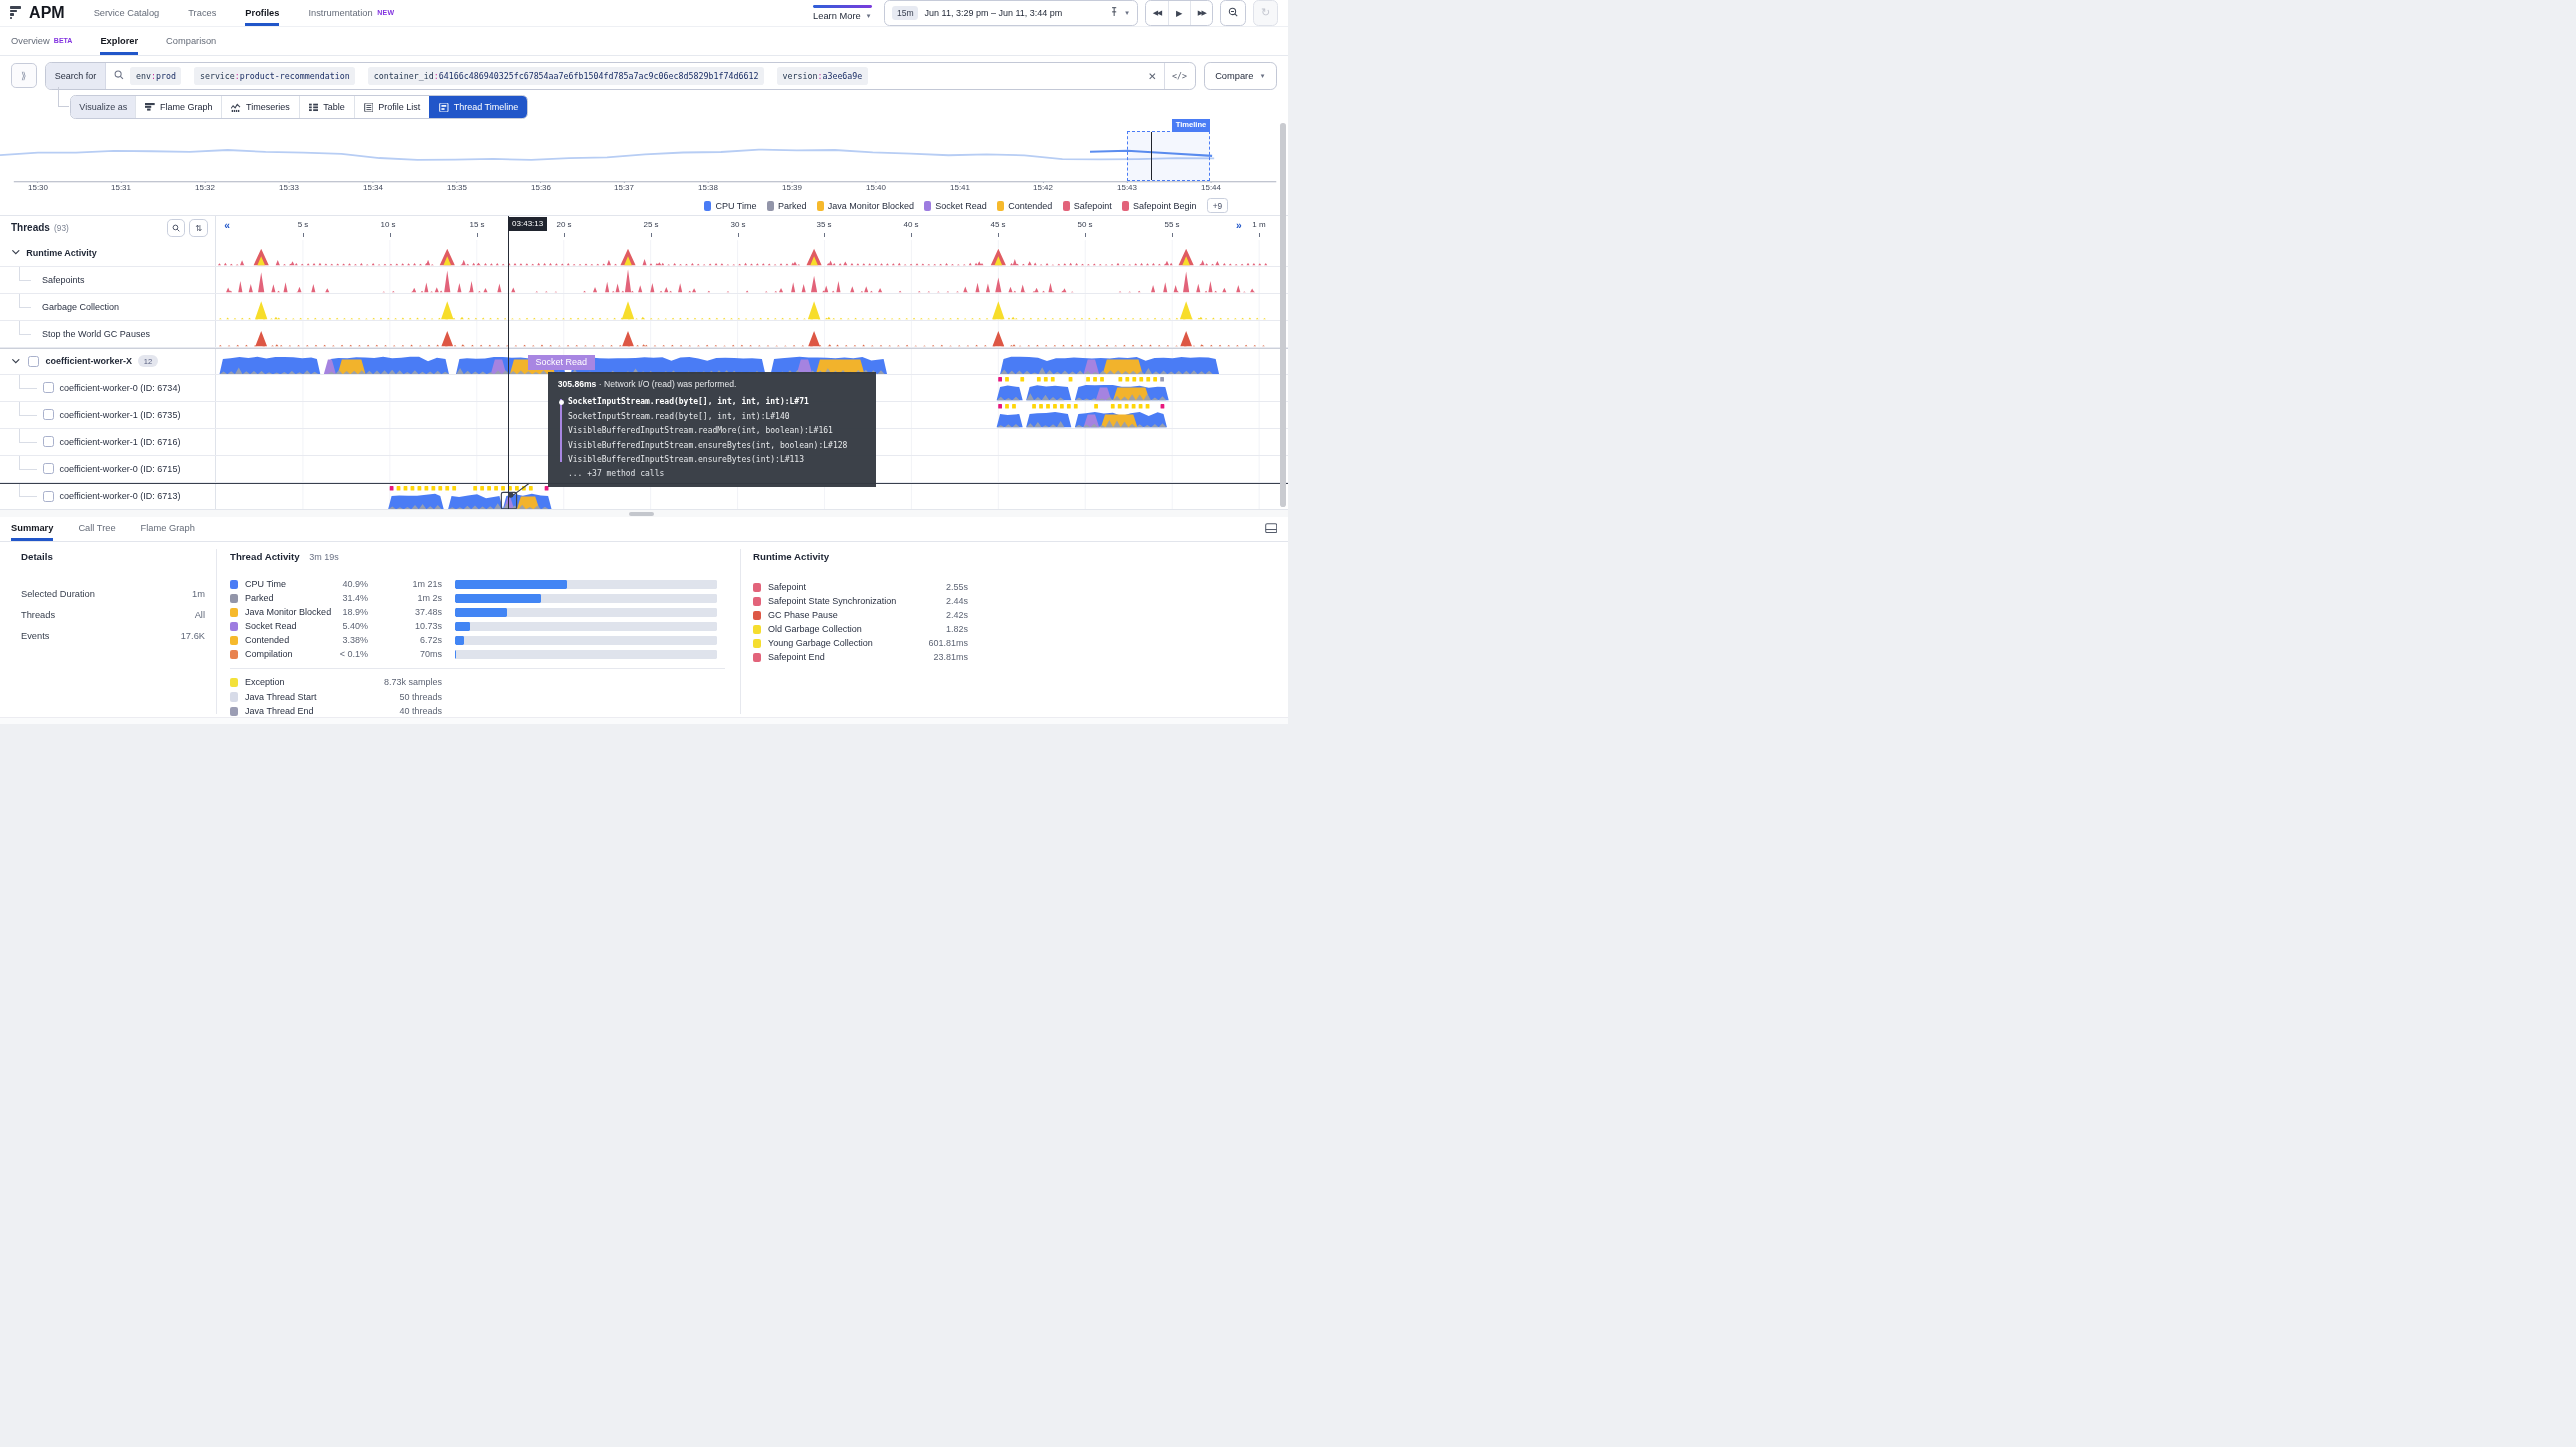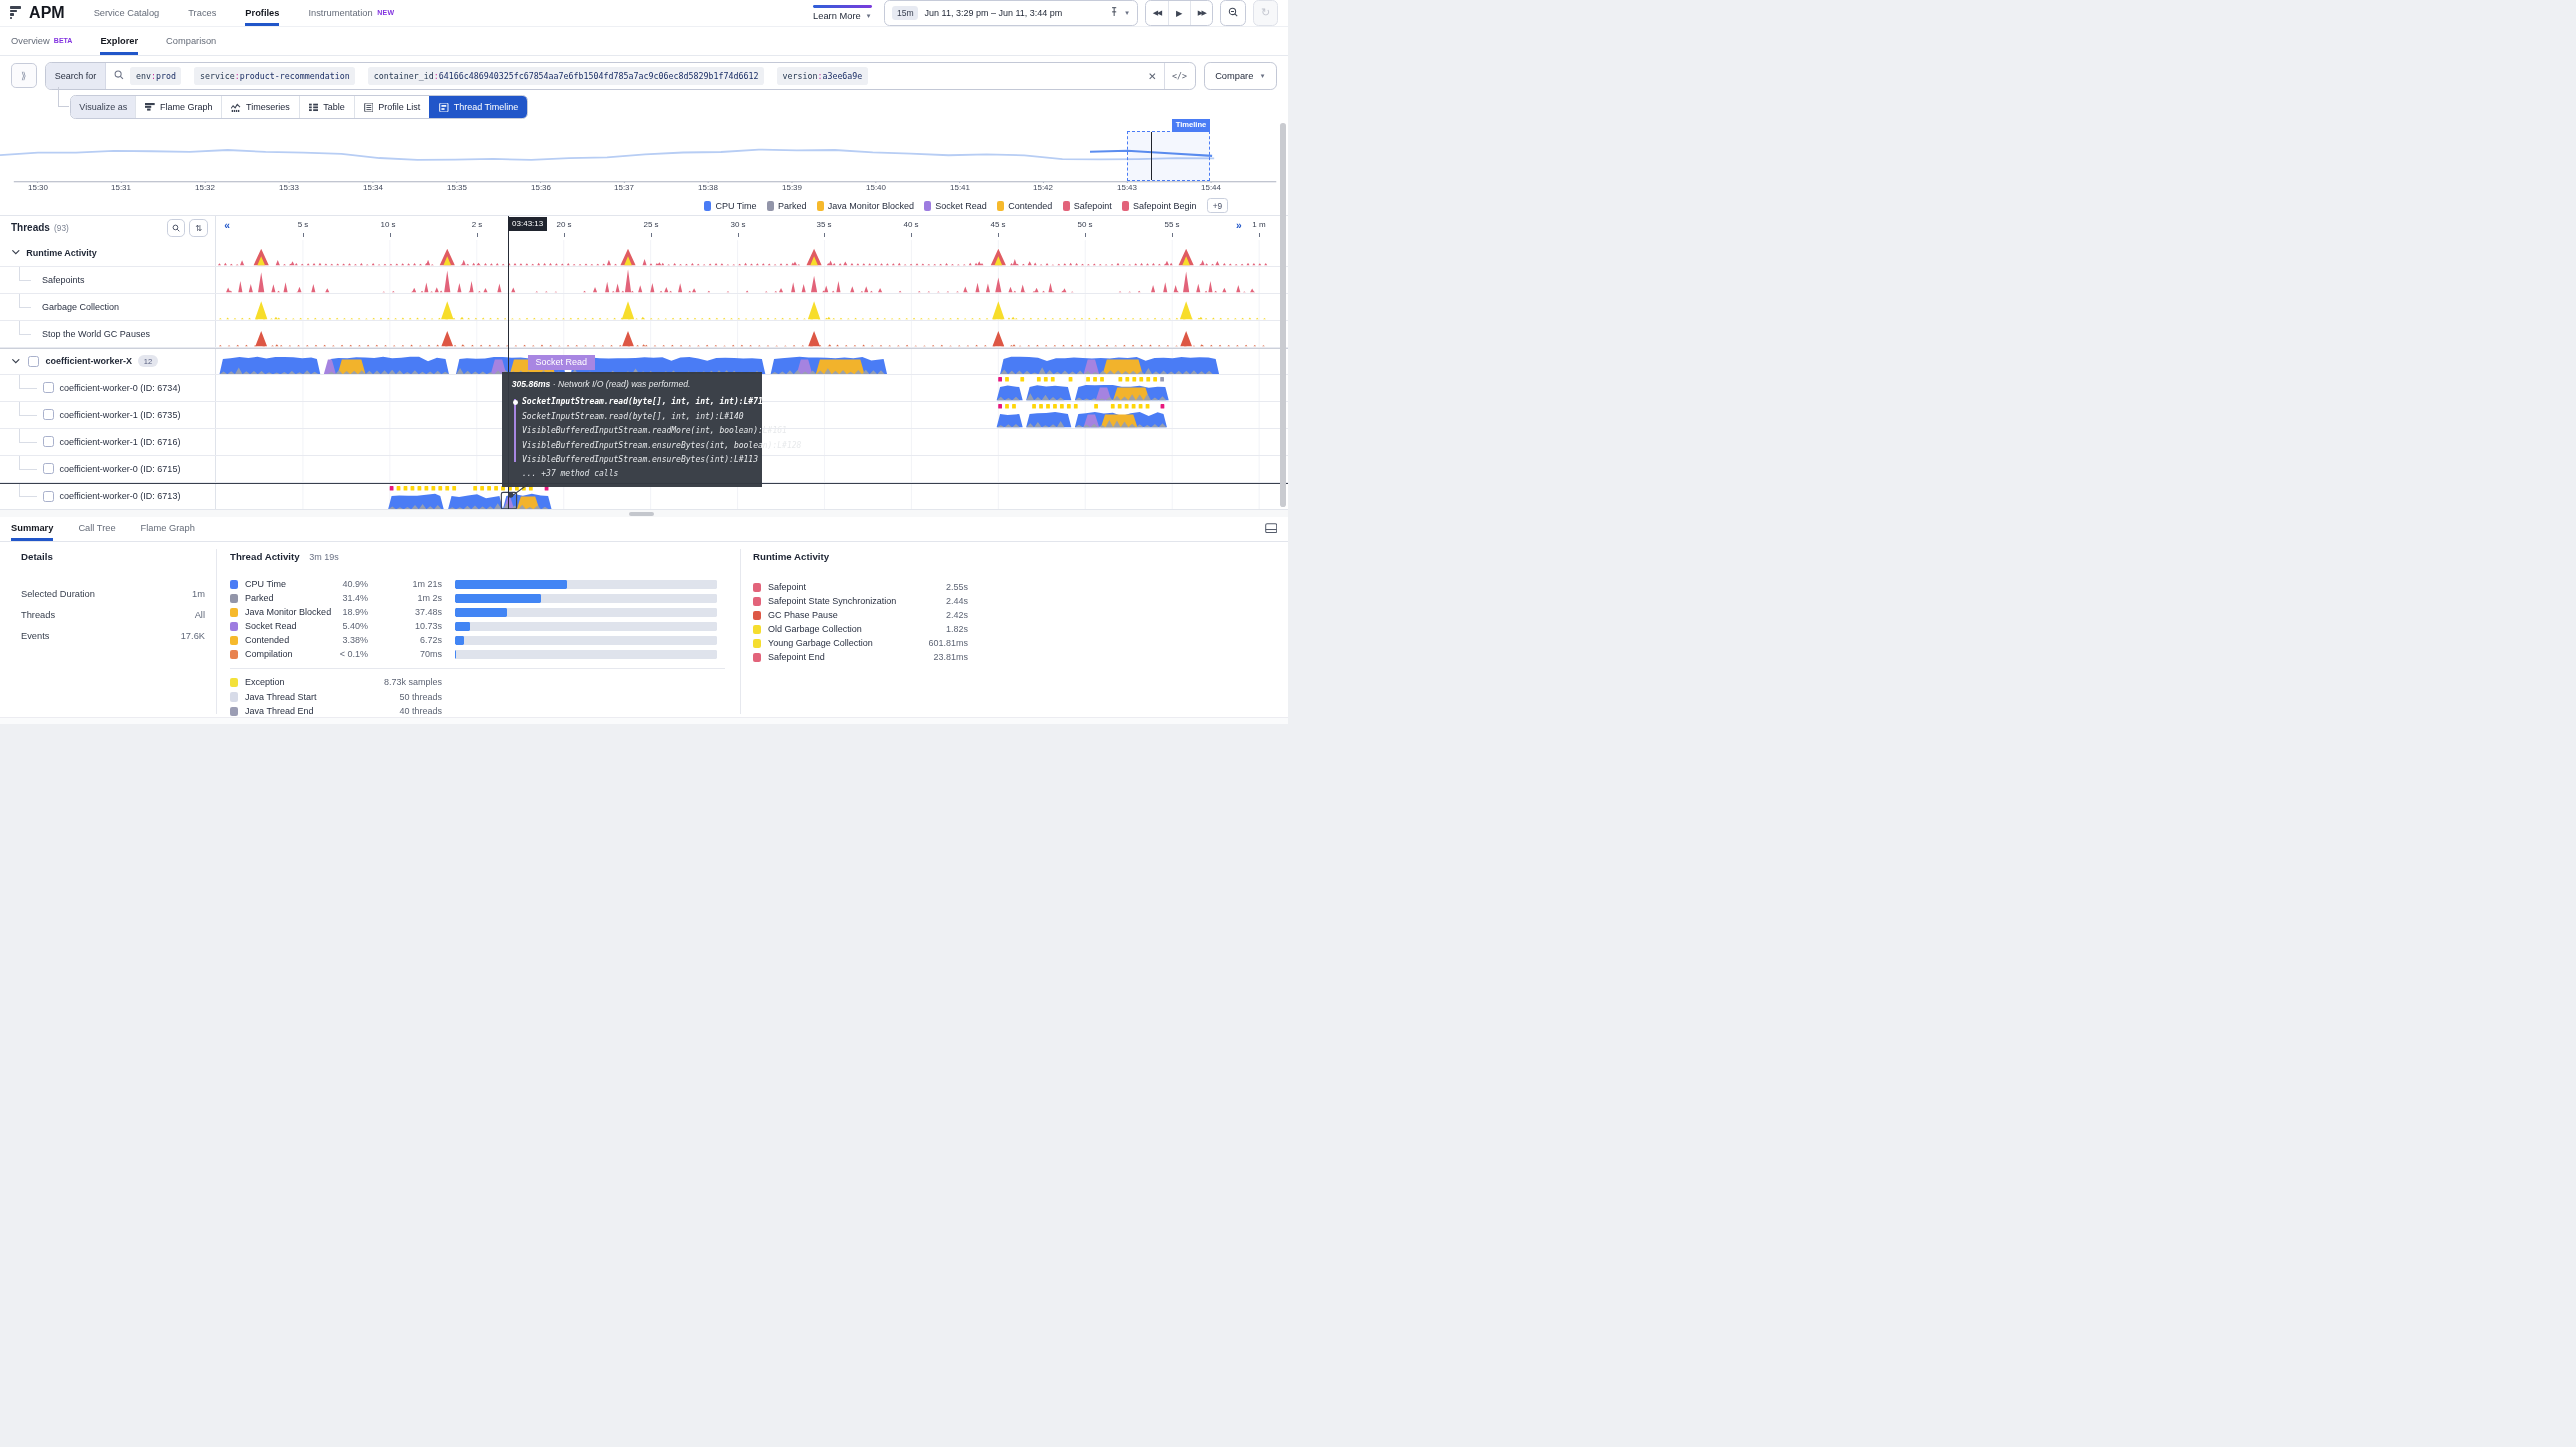--- a/index.html
+++ b/index.html
@@ -83,21 +83,21 @@
   .chev{margin:0 0 0 12.4px;display:flex;}
   .grp-label{font-weight:700;font-size:9px;color:#1d2433;margin-left:6.2px;white-space:nowrap;}
   .chl-label{font-size:9px;color:#2a3142;white-space:nowrap;}
   .cbx{width:9px;height:9px;border:1px solid #a9b1cc;border-radius:2.4px;background:#fff;flex:none;cursor:pointer;}
   .grp-badge{background:#e4e6ee;border-radius:6.2px;padding:1.4px 5.5px;font-size:7.6px;color:#596080;margin-left:6.2px;}
   .cursor-line{position:absolute;left:508px;top:0;width:1px;height:293px;background:#262b36;z-index:4;}
   .h-scroll{position:absolute;left:0;right:0;top:293px;height:7px;background:#f7f8f9;border-top:0.7px solid #e3e6ec;}
   .h-thumb{position:absolute;left:629px;top:1.4px;width:25px;height:4.1px;border-radius:2.1px;background:#c4c7cd;}
   .connector{position:absolute;left:0;top:0;z-index:5;pointer-events:none;}
   .tt-chip{position:absolute;left:528px;top:139px;background:#a886e2;color:#fff;font-size:9px;padding:2.1px 7.6px 2.8px;z-index:6;}
-  .tt-panel{position:absolute;left:502px;top:156px;width:260px;background:rgba(52,57,66,.96);color:#fff;z-index:6;padding:7px 9.7px 8.3px;box-sizing:border-box;font-style:italic;}
+  .tt-panel{position:absolute;left:548px;top:156px;width:328px;background:rgba(52,57,66,.96);color:#fff;z-index:6;padding:7px 9.7px 8.3px;box-sizing:border-box;}
   .tt-title{font-size:8.6px;color:#e6e8ea;}
   .tt-title b{color:#fff;}
   .tt-stack{position:relative;margin-top:6.2px;padding-left:10.3px;}
   .tt-rail{position:absolute;left:2.8px;top:3.4px;bottom:5.5px;width:1.4px;background:#a886e2;}
   .tt-line{font-family:"DejaVu Sans Mono",monospace;font-size:8px;line-height:14.5px;color:#e8eaec;white-space:nowrap;position:relative;}
   .tt-line.first{font-weight:700;color:#fff;}
   .tt-dot{position:absolute;left:-9px;top:4.8px;width:4.8px;height:4.8px;border-radius:50%;background:#fff;}
   .tt-more{font-family:"DejaVu Sans Mono",monospace;font-size:8px;color:#dfe2e6;margin-top:1.4px;padding-left:10.3px;}
   .bottom-tabs{height:25.5px;border-bottom:0.7px solid #e2e5ec;display:flex;gap:25px;padding:0 11px;align-items:stretch;}
   .btab{position:relative;display:flex;align-items:center;font-size:9.3px;color:#656c79;cursor:pointer;}
@@ -403,21 +403,21 @@
           </span>
           <span class="th-btn">⇅</span>
         </span>
       </div>
       <div class="th-axis" id="th-axis">
           <span class="axis-chev" style="left: 8.3px;">«</span>
           <span class="axis-tick-label" style="left: 87px;">5 s</span>
           <span class="axis-tick" style="left: 87px;"></span>
           <span class="axis-tick-label" style="left: 172px;">10 s</span>
           <span class="axis-tick" style="left: 174px;"></span>
-          <span class="axis-tick-label" style="left: 261px;">2 s</span>
+          <span class="axis-tick-label" style="left: 261px;">15 s</span>
           <span class="axis-tick" style="left: 261px;"></span>
           <span class="axis-tick-label" style="left: 348px;">20 s</span>
           <span class="axis-tick" style="left: 348px;"></span>
           <span class="axis-tick-label" style="left: 435px;">25 s</span>
           <span class="axis-tick" style="left: 435px;"></span>
           <span class="axis-tick-label" style="left: 522px;">30 s</span>
           <span class="axis-tick" style="left: 522px;"></span>
           <span class="axis-tick-label" style="left: 608px;">35 s</span>
           <span class="axis-tick" style="left: 608px;"></span>
           <span class="axis-tick-label" style="left: 695px;">40 s</span>

